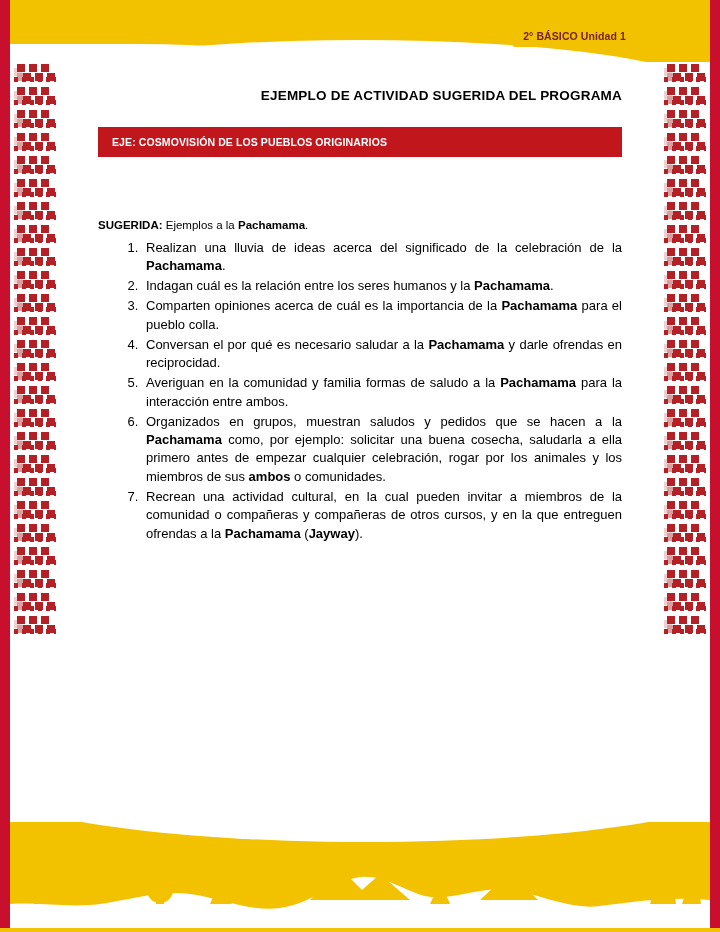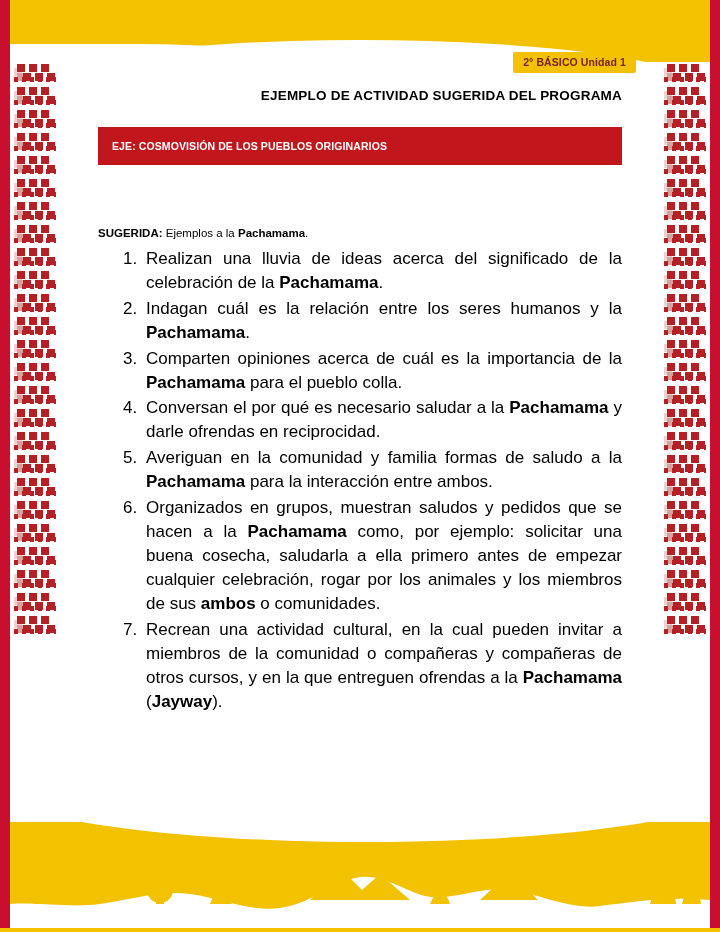--- a/index.html
+++ b/index.html
@@ -65,21 +65,21 @@
     bottom: -42px;
     width: 470px;
     height: 60px;
     background: #ffffff;
     border-radius: 0 60% 0 0 / 0 100% 0 0;
   }
 
   .unit-badge {
     position: absolute;
     right: 84px;
-    top: 52px;
+    top: 26px;
     background: #f2c200;
     color: #7a2222;
     font-size: 10.5px;
     font-weight: bold;
     padding: 4px 10px 5px 10px;
     border-radius: 2px;
     letter-spacing: 0.1px;
     white-space: nowrap;
     z-index: 6;
   }
@@ -142,21 +142,21 @@
     margin: 18px 0 0 0;
   }
 
   .eje-bar {
     margin-top: 24px;
     background: #c1161c;
     color: #ffffff;
     font-size: 10.5px;
     font-weight: bold;
     padding: 9px 14px;
-    height: 38px;
+    height: 30px;
     box-sizing: border-box;
     display: flex;
     align-items: center;
     letter-spacing: 0.1px;
   }
 
   .activity-line {
     margin-top: 62px;
     font-size: 11.5px;
     color: #000000;
@@ -165,21 +165,21 @@
 
   .examples-label {
     margin-top: 22px;
     font-size: 11.5px;
     color: #000000;
   }
 
   ol.examples {
     margin: 8px 0 0 0;
     padding-left: 44px;
-    font-size: 17px;
+    font-size: 13px;
     color: #000000;
   }
   ol.examples li {
     text-align: justify;
     line-height: 1.42;
     margin-bottom: 1.5px;
     padding-left: 4px;
   }
   ol.examples li b { font-weight: bold; }
 

